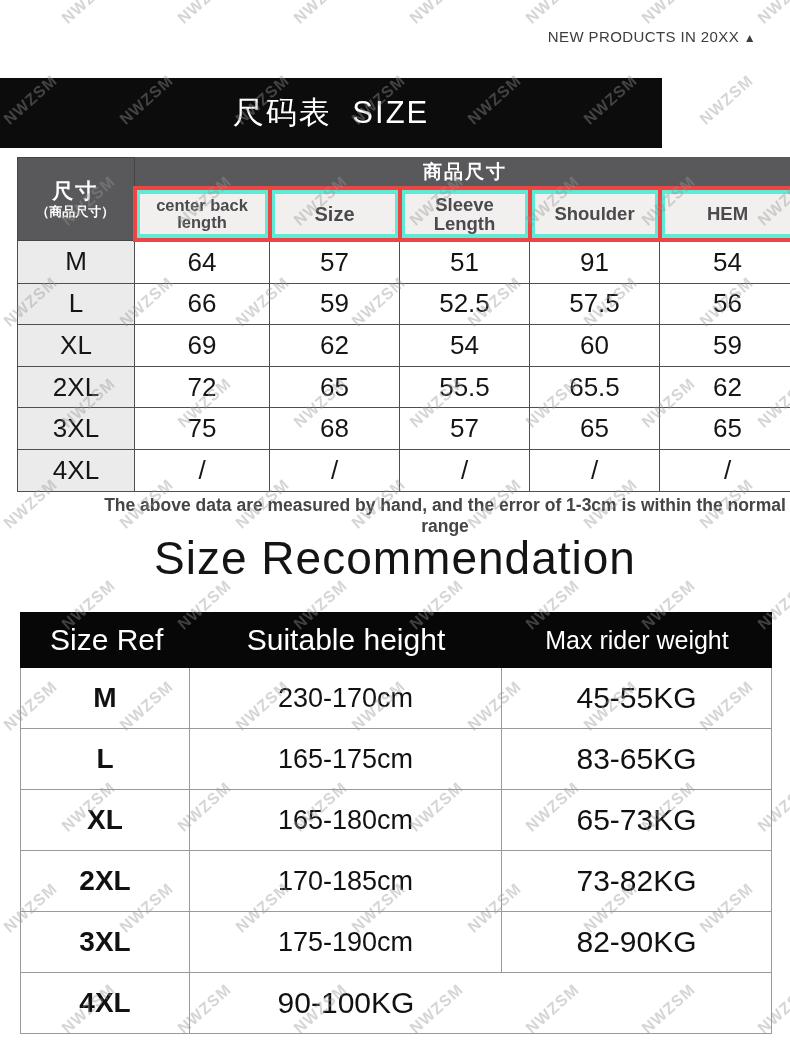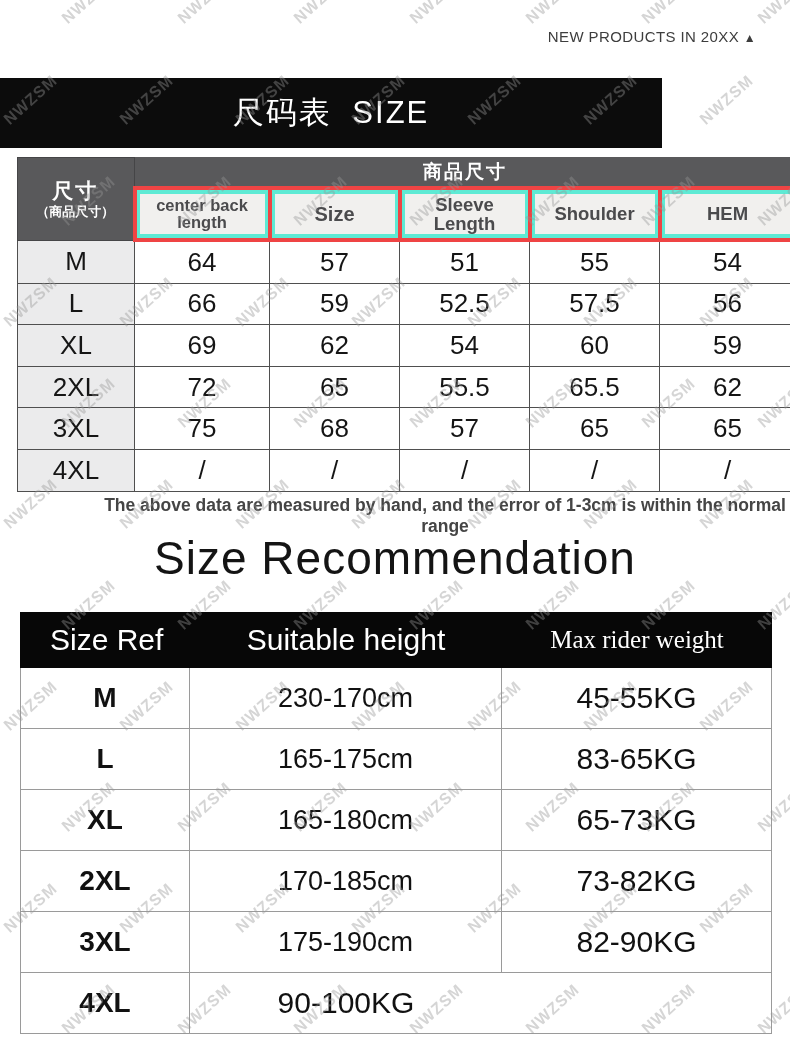--- a/index.html
+++ b/index.html
@@ -63,21 +63,21 @@
     font-size:46px;color:#141414;letter-spacing:1px;z-index:1;
   }
   
   #rec-table{position:absolute;left:20px;top:612px;width:752px;z-index:1;}
   #rec-head{
     height:56px;background:#070707;display:grid;grid-template-columns:170px 312px 270px;
     align-items:center;color:#fff;
   }
   #rec-head .h1{font-size:30px;padding-left:30px;text-align:left;}
   #rec-head .h2{font-size:30px;text-align:center;}
-  #rec-head .h3{font-size:25px;text-align:center;font-family:Liberation Serif, serif;}
+  #rec-head .h3{font-size:25px;text-align:center;}
   #rec-body{border:1px solid #9a9a9a;border-top:none;}
   .rec-row{
     display:grid;grid-template-columns:169px 312px 269px;height:60px;
     border-bottom:1px solid #9a9a9a;align-items:center;background:#fff;
   }
   .rec-row:last-child{border-bottom:none;}
   .rec-row .c{display:flex;align-items:center;justify-content:center;height:100%;}
   .rec-row .c1{font-size:28px;font-weight:bold;border-right:1px solid #9a9a9a;}
   .rec-row .c2{font-size:27px;border-right:1px solid #9a9a9a;}
   .rec-row .c3{font-size:30px;}
@@ -216,21 +216,21 @@
         <div class="inner mid">HEM</div>
       </th>
     </tr>
     </tbody>
       <tbody id="size-table-body">
         <tr>
           <td class="size">M</td>
           <td>64</td>
           <td>57</td>
           <td>51</td>
-          <td>55</td>
+          <td>91</td>
           <td>54</td>
         </tr>
         <tr>
           <td class="size">L</td>
           <td>66</td>
           <td>59</td>
           <td>52.5</td>
           <td>57.5</td>
           <td>56</td>
         </tr>

